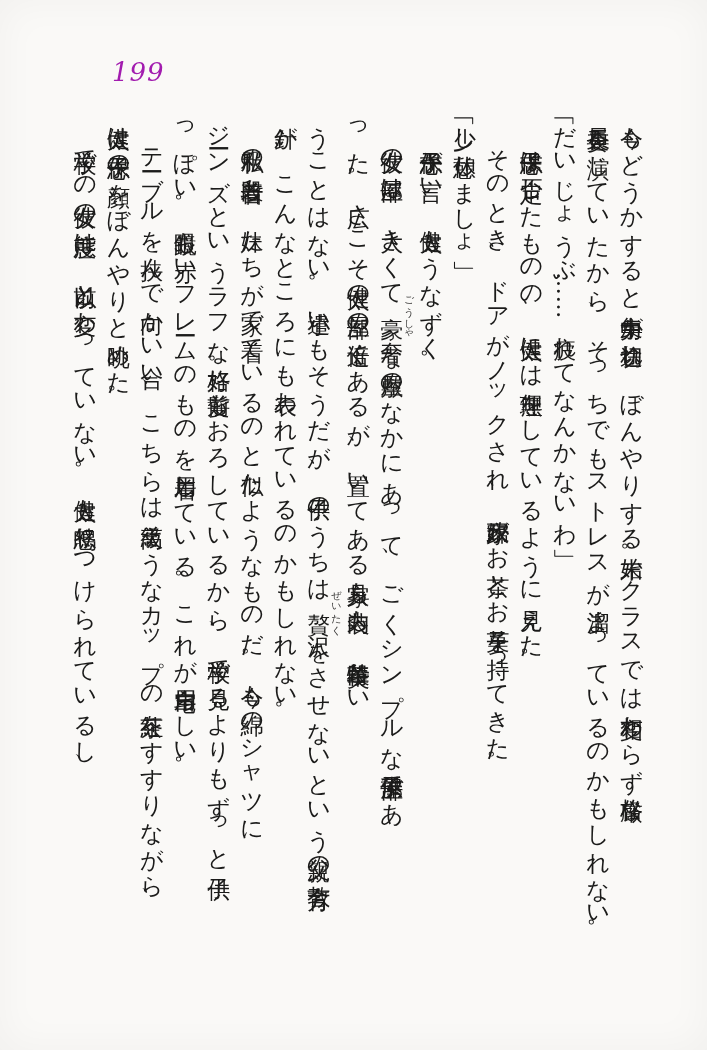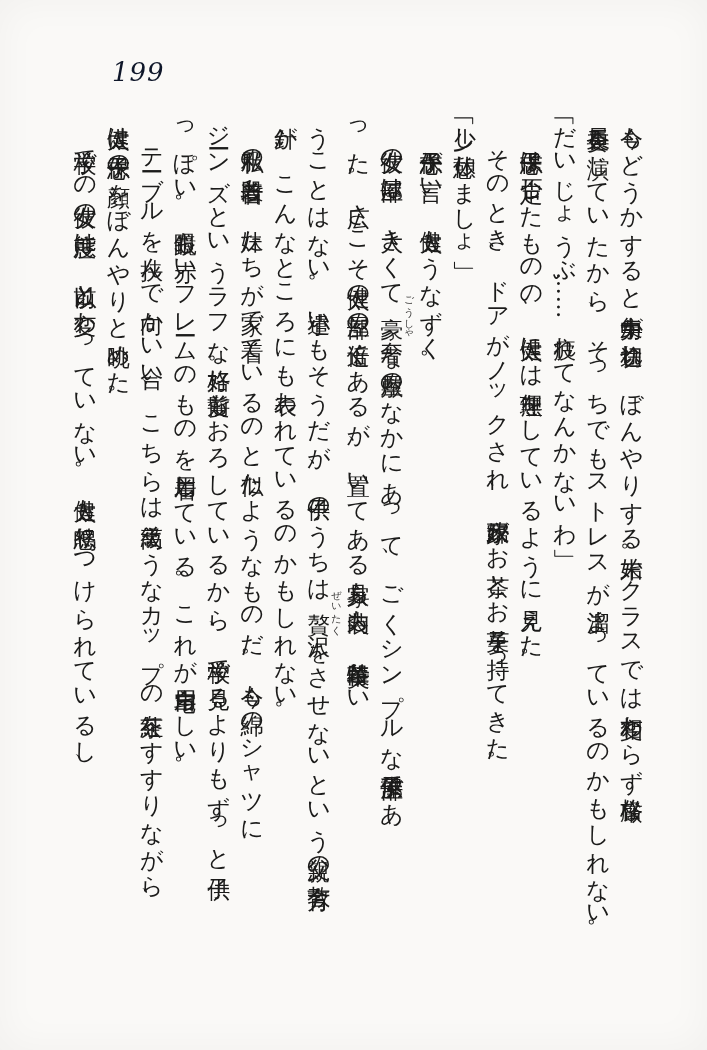--- a/index.html
+++ b/index.html
@@ -14,21 +14,21 @@
     position: absolute;
     inset: 0;
     box-shadow: inset 0 0 40px rgba(0,0,0,0.04);
   }
   .page-number {
     position: absolute;
     top: 57px;
     left: 112px;
     font-size: 26px;
     font-style: italic;
-    color: #0f172a;
+    color: #a21caf;
     letter-spacing: 1px;
   }
   .text-block {
     position: absolute;
     top: 110px;
     right: 59px;
     height: 903px;
     writing-mode: vertical-rl;
     -webkit-writing-mode: vertical-rl;
     text-orientation: mixed;

